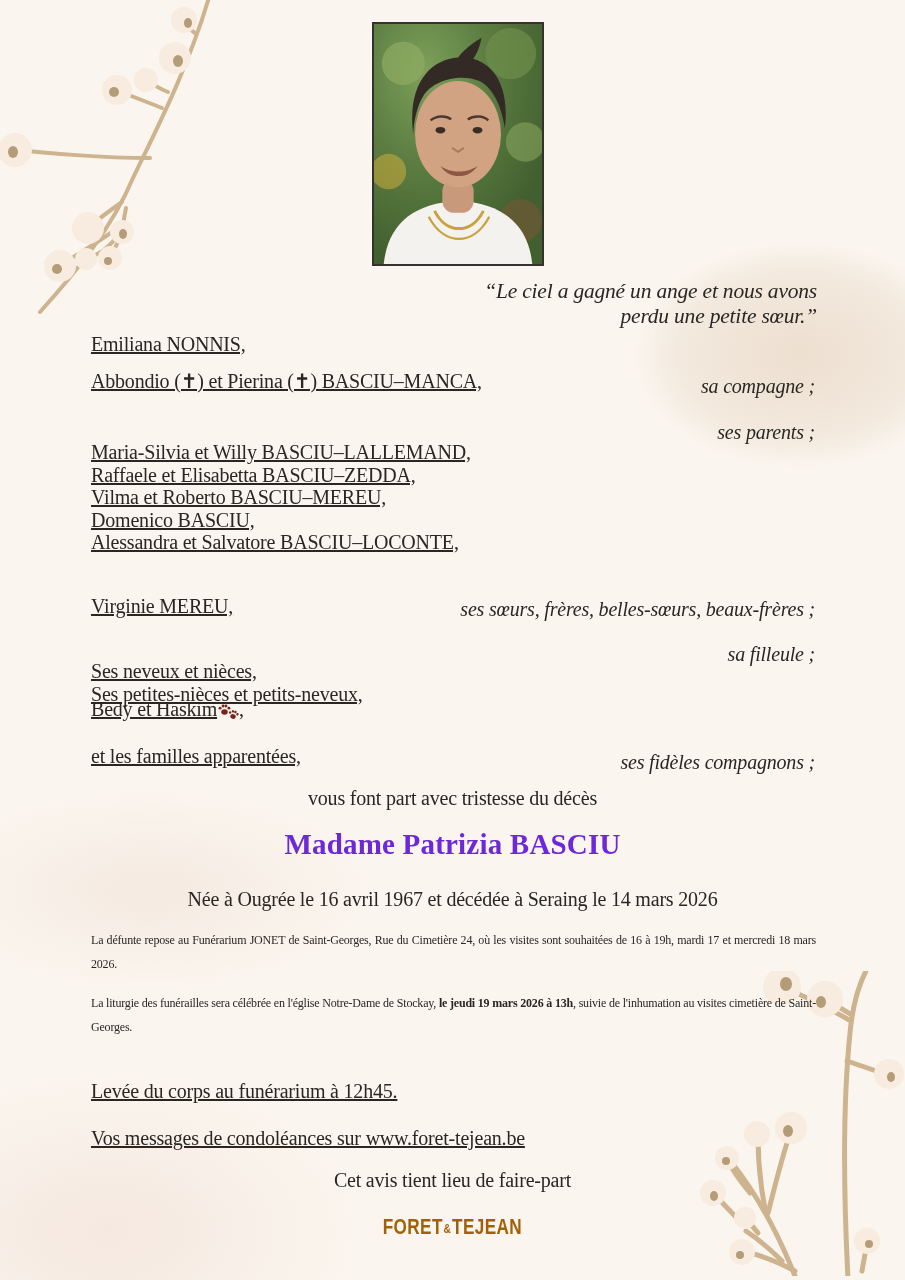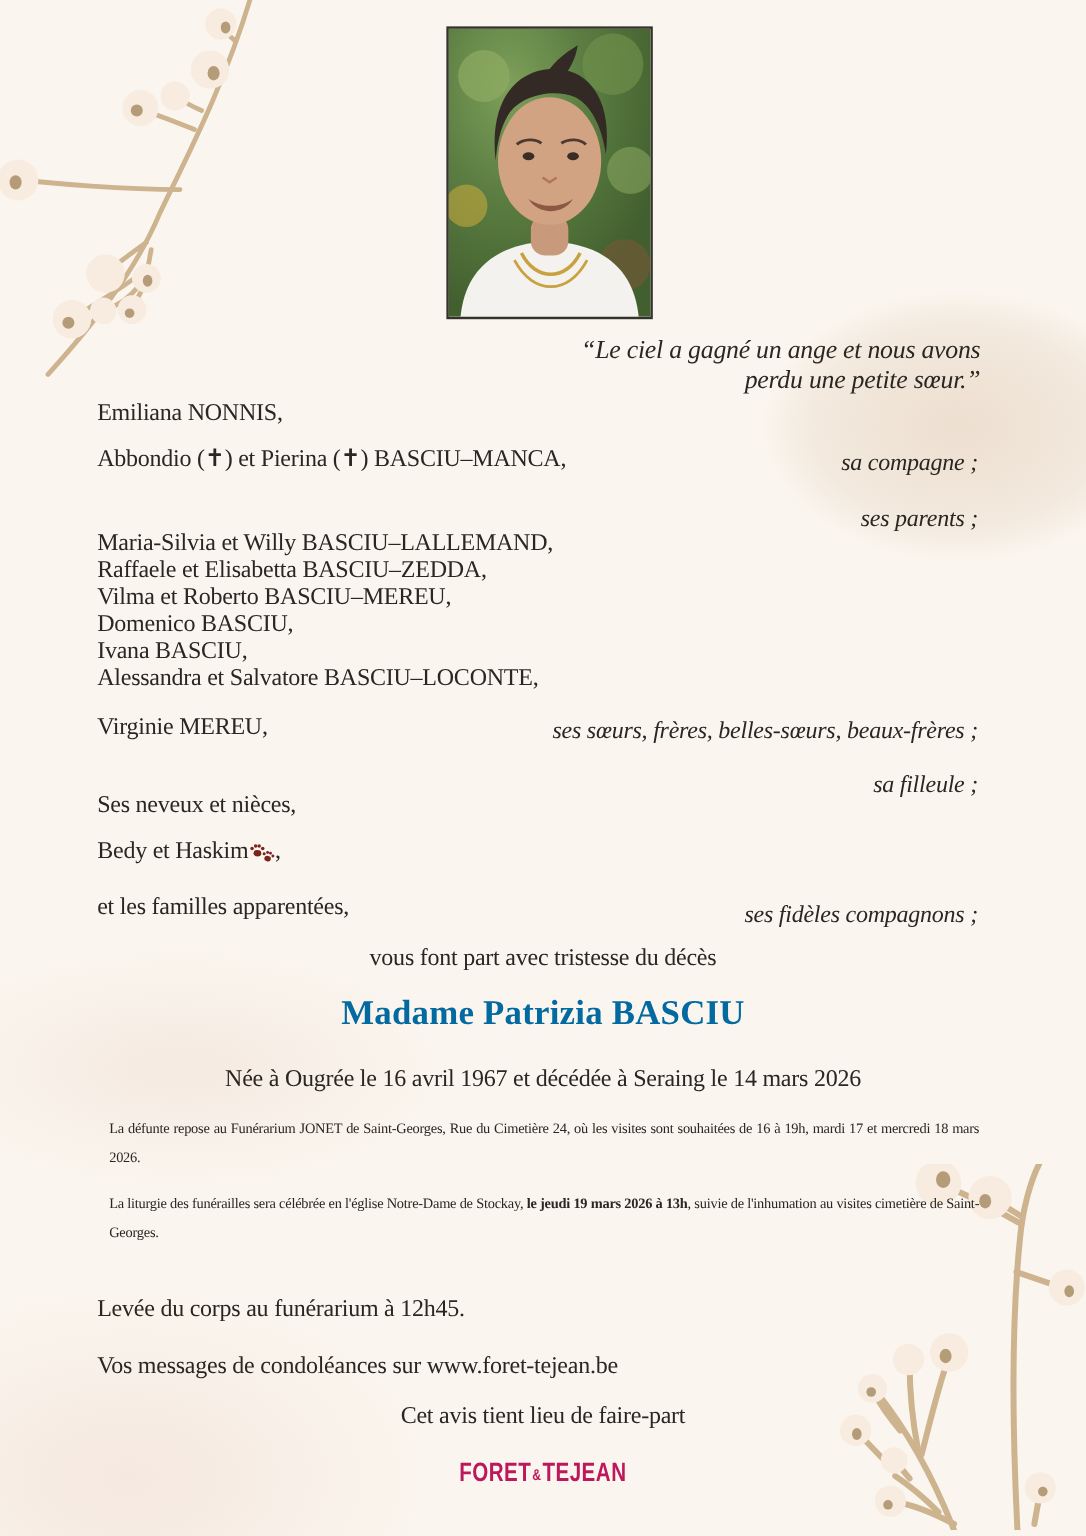--- a/index.html
+++ b/index.html
@@ -30,45 +30,45 @@
 
   .photo-frame {
     position: absolute; left: 372px; top: 22px;
     width: 172px; height: 244px;
     border: 2px solid #35322e;
     background: #e8e4da;
   }
   .photo-frame svg { display: block; width: 100%; height: 100%; }
 
   .line { position: absolute; font-size: 20px; letter-spacing: -0.2px; white-space: nowrap; }
-  .l { left: 81px; }
+  .l { left: 91px; text-decoration: underline; }
   .r { right: 90px; text-align: right; }
   .role { font-style: italic; margin-top: 28px; }
   .quote-block {
     position: absolute; right: 88px; top: 279px;
     text-align: right; font-style: italic; font-size: 21.5px;
     line-height: 25px; letter-spacing: -0.2px;
   }
   .stack { line-height: 22.5px; margin-top: 20px; }
   .centered { left: 0; right: 0; text-align: center; white-space: nowrap; }
   .para {
     position: absolute; left: 91px; right: 89px;
     font-size: 12px; line-height: 23.5px; letter-spacing: -0.2px;
     text-align: justify; white-space: normal;
   }
-  .deceased-title { font-size: 29px; font-weight: bold; color: #0369a1; letter-spacing: 0.2px; }
+  .deceased-title { font-size: 29px; font-weight: bold; color: #6d28d9; letter-spacing: 0.2px; }
   .paw { display: inline-block; width: 13px; height: 13px; margin-left: 1px; }
   .paw svg { display: block; width: 100%; height: 100%; }
   .paw.second { width: 11px; height: 11px; margin-left: -3px; transform: translateY(4px) rotate(14deg); }
 
   .logo {
     position: absolute; left: 0; right: 0; top: 1214px;
     text-align: center;
     font-family: "Liberation Sans", "DejaVu Sans", sans-serif;
-    font-weight: 800; font-size: 22px; color: #be185d;
+    font-weight: 800; font-size: 22px; color: #a16207;
     letter-spacing: 0.5px;
   }
   .logo-inner { display: inline-block; transform: scaleX(0.78); }
   .logo .amp { font-size: 13px; font-weight: 700; padding: 0 1px; position: relative; top: -1px; }
 </style>
 </head>
 <body>
 
 <div class="wash" id="wash-top-right"></div>
 <div class="wash" id="wash-mid-left"></div>
@@ -201,30 +201,30 @@
 <div class="line r role" style="top:347px">sa compagne ;</div>
 
 <div class="line l" style="top:369px">Abbondio (✝) et Pierina (✝) BASCIU–MANCA,</div>
 <div class="line r role" style="top:393px">ses parents ;</div>
 
 <div class="line l stack" style="top:421px">
   <div>Maria-Silvia et Willy BASCIU–LALLEMAND,</div>
   <div>Raffaele et Elisabetta BASCIU–ZEDDA,</div>
   <div>Vilma et Roberto BASCIU–MEREU,</div>
   <div>Domenico BASCIU,</div>
-  <div>Ivana BASCIU,</div>
   <div>Alessandra et Salvatore BASCIU–LOCONTE,</div>
 </div>
 <div class="line r role" style="top:570px">ses sœurs, frères, belles-sœurs, beaux-frères ;</div>
 
 <div class="line l" style="top:595px">Virginie MEREU,</div>
 <div class="line r role" style="top:615px">sa filleule ;</div>
 
 <div class="line l stack" style="top:640px">
   <div>Ses neveux et nièces,</div>
+  <div>Ses petites-nièces et petits-neveux,</div>
 </div>
 
 <div class="line l" style="top:698px">
   <span>Bedy et Haskim</span><span class="paw"><svg viewBox="0 0 24 24" fill="#7a241c">
         <ellipse cx="12" cy="16.5" rx="6" ry="5"></ellipse>
         <circle cx="3.8" cy="9.5" r="2.7"></circle>
         <circle cx="9.3" cy="5.6" r="2.7"></circle>
         <circle cx="14.7" cy="5.6" r="2.7"></circle>
         <circle cx="20.2" cy="9.5" r="2.7"></circle>
       </svg></span><span class="paw second"><svg viewBox="0 0 24 24" fill="#7a241c">

